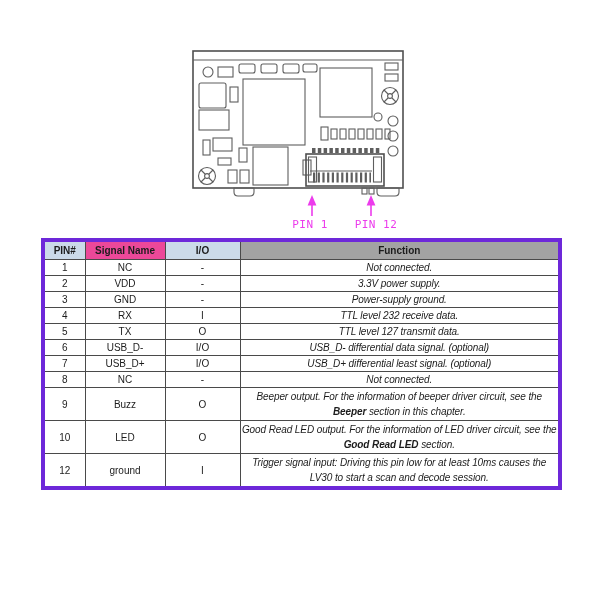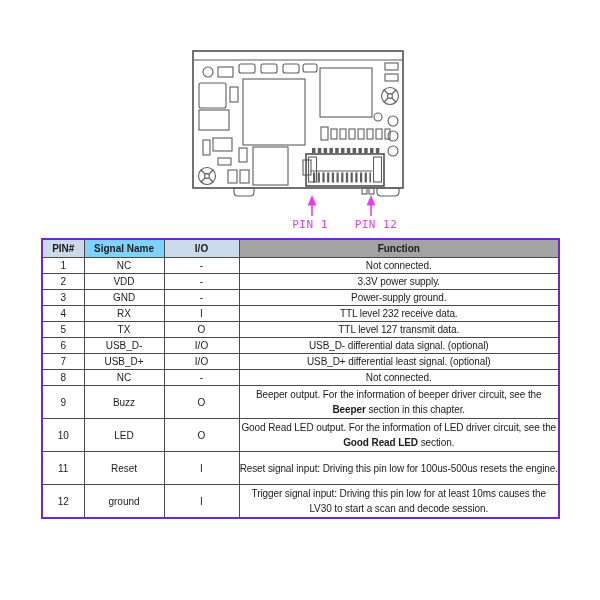--- a/index.html
+++ b/index.html
@@ -10,32 +10,32 @@
   .diagram-svg { position:absolute; left:0; top:0; }
   .pcb-line { fill:none; stroke:#5e5e5e; stroke-width:1.1; }
   .pcb-line-bold { fill:none; stroke:#4f4f4f; stroke-width:1.6; }
   .pin-callout-text {
     font-family:"DejaVu Sans Mono", monospace; font-size:11px; letter-spacing:0.5px;
   }
   table.pin-table {
     position:absolute; left:41px; top:238px; width:517px;
     border-collapse:collapse; table-layout:fixed;
     font-family:"Liberation Sans", sans-serif; color:#1c1c1c;
-    border:2px solid #6d28d9;
+    border:4px solid #6d28d9;
   }
   table.pin-table th, table.pin-table td {
     border:1px solid #4a4a4a; padding:0; font-size:10px;
     text-align:center; vertical-align:middle; overflow:hidden;
   }
   table.pin-table th { height:17px; font-weight:bold; }
   table.pin-table td { height:15px; }
   tr.tall td { height:32px; }
   td.c-fn {
     text-align:left; padding:1px 3px 1px 6px; font-size:9.5px;
-    line-height:15px; letter-spacing:-0.1px;
+    line-height:15px; letter-spacing:-0.1px;font-style:italic;
   }
   td.c-fn b { font-weight:bold; }
 </style>
 </head>
 <body>
 
 <div class="page">
 
   <svg class="diagram-svg" width="600" height="235" viewBox="0 0 600 235">
     <g>
@@ -133,21 +133,21 @@
   <table class="pin-table">
     <colgroup>
       <col style="width:42px">
         <col style="width:80px">
         <col style="width:75px">
         <col style="width:320px">
     </colgroup>
     <thead>
       <tr>
         <th style="background: rgb(203, 218, 233);">PIN#</th>
-        <th style="background: #7dd3fc;">Signal Name</th>
+        <th style="background: #ec4899;">Signal Name</th>
         <th style="background: rgb(203, 218, 233);">I/O</th>
         <th style="background: #a3a3a3;">Function</th>
       </tr>
     </thead>
     <tbody id="pin-table-body">
         <tr>
           <td class="c-pin">1</td>
           <td class="c-sig">NC</td>
           <td class="c-io">-</td>
           <td class="c-fn">Not connected.</td>
@@ -200,26 +200,20 @@
           <td class="c-io">O</td>
           <td class="c-fn">Beeper output. For the information of beeper driver circuit, see the <b>Beeper</b> section in this chapter.</td>
         </tr>
         <tr class="tall">
           <td class="c-pin">10</td>
           <td class="c-sig">LED</td>
           <td class="c-io">O</td>
           <td class="c-fn">Good Read LED output. For the information of LED driver circuit, see the <b>Good Read LED</b> section.</td>
         </tr>
         <tr class="tall">
-          <td class="c-pin">11</td>
-          <td class="c-sig">Reset</td>
-          <td class="c-io">I</td>
-          <td class="c-fn">Reset signal input: Driving this pin low for 100us-500us resets the engine.</td>
-        </tr>
-        <tr class="tall">
           <td class="c-pin">12</td>
           <td class="c-sig">ground</td>
           <td class="c-io">I</td>
           <td class="c-fn">Trigger signal input: Driving this pin low for at least 10ms causes the LV30 to start a scan and decode session.</td>
         </tr>
       </tbody>
   </table>
 
 </div>
 

